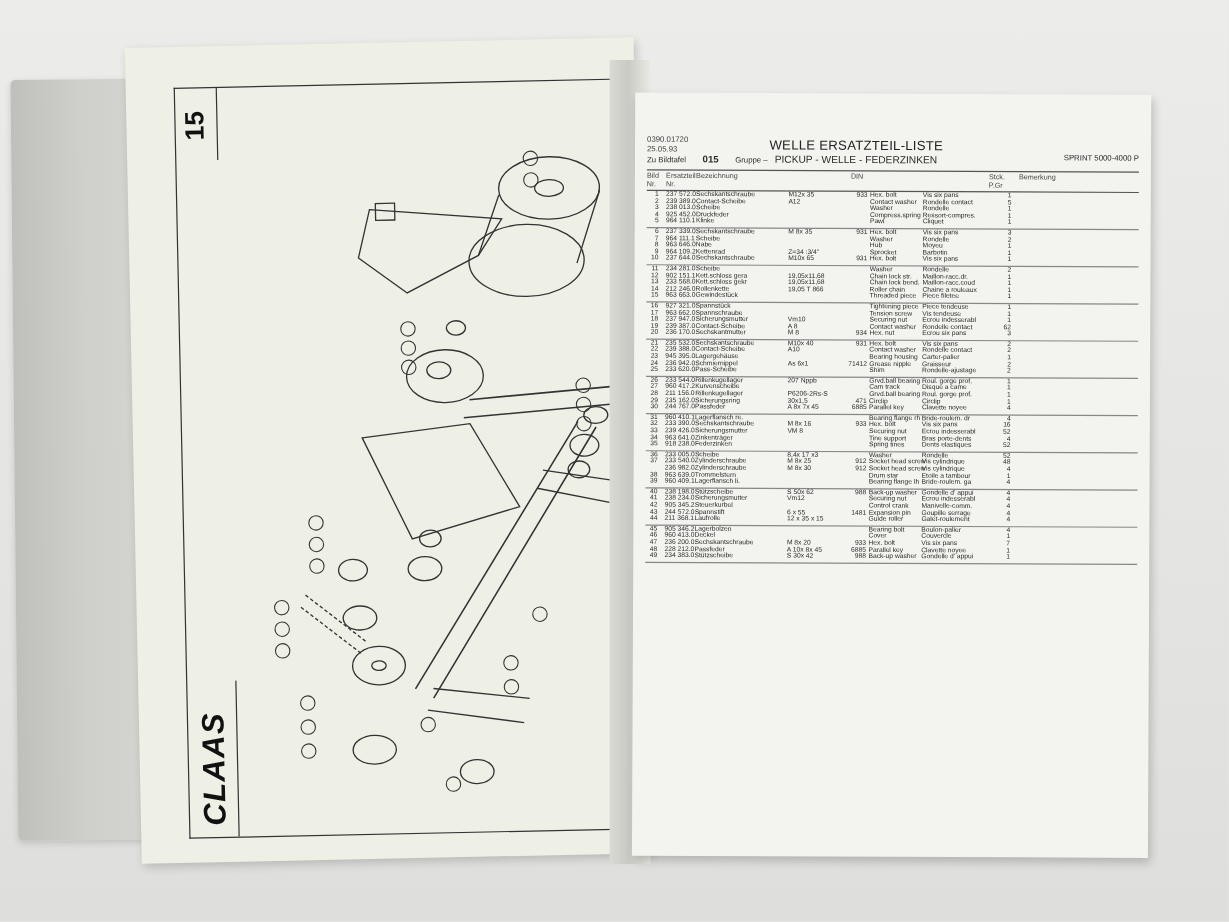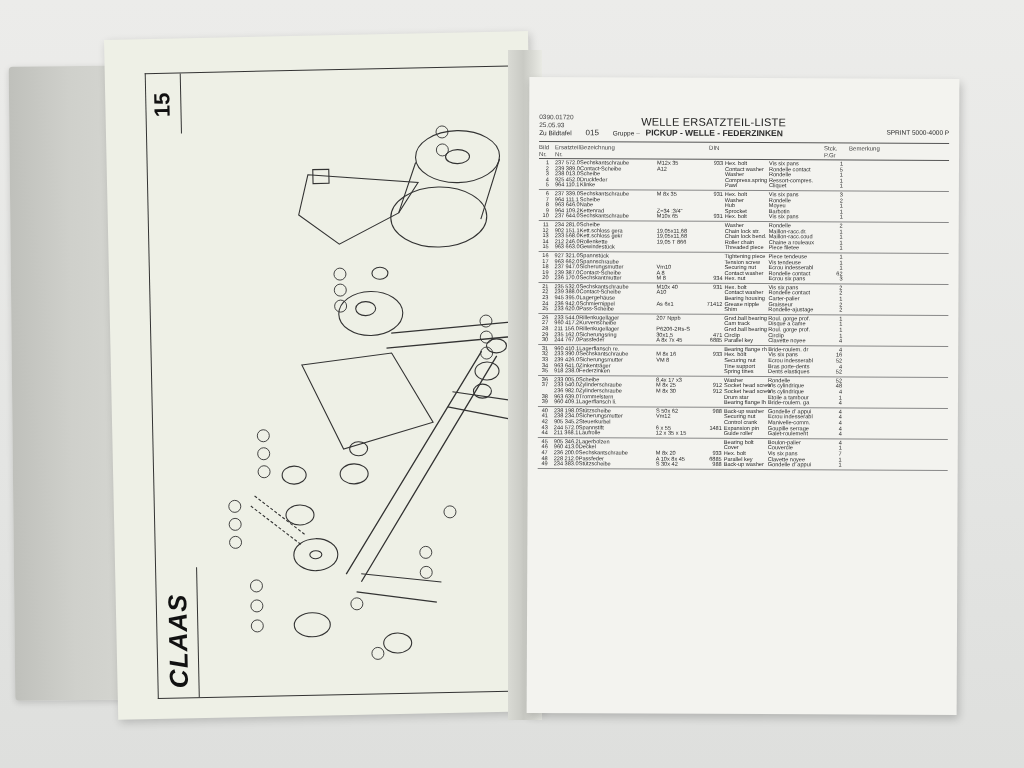--- a/index.html
+++ b/index.html
@@ -13,23 +13,23 @@
   .logo-box{position:absolute;left:0;bottom:0;width:40px;height:130px;border-right:1px solid #333;}
   .logo{position:absolute;left:-34px;top:50px;width:110px;font-weight:900;font-style:italic;font-size:26px;letter-spacing:1px;color:#111;transform:rotate(-90deg);}
   .arrow{position:absolute;right:6px;bottom:28px;width:16px;height:44px;}
   .drawing{position:absolute;left:40px;top:34px;width:360px;height:560px;}
   .gutter{position:absolute;left:508px;top:50px;width:34px;height:670px;background:linear-gradient(90deg,#d9dad4 0%,#c9cac4 45%,#e9eae4 100%);}
   .right-page{position:absolute;left:528px;top:78px;width:430px;height:636px;background:#f3f3ef;transform:rotate(0.25deg);box-shadow:2px 4px 8px rgba(0,0,0,0.2);color:#2a2a2a;}
   .hdr{position:absolute;left:10px;top:36px;right:10px;}
   .hdr .small{font-size:6.5px;line-height:7.5px;color:#444;}
   .hdr .title{position:absolute;left:102px;top:2px;font-size:11px;letter-spacing:0.2px;color:#222;}
   .hdr .row3{position:absolute;left:0;top:14px;width:100%;font-size:6.5px;}
-  .hdr .bild{font-weight:normal;font-size:8px;margin-left:12px;text-align:center;}
+  .hdr .bild{font-weight:bold;font-size:8px;margin-left:12px;text-align:center;}
   .hdr .gruppe{margin-left:12px;}
-  .hdr .group-name{font-weight:bold;font-size:8.5px;margin-left:4px;text-align:right;}
+  .hdr .group-name{font-weight:normal;font-size:8.5px;margin-left:4px;text-align:right;}
   .hdr .model{position:absolute;right:0;top:0;font-size:6.5px;}
   .col-hdr{position:absolute;left:10px;top:64px;right:10px;height:16px;border-top:1px solid #555;border-bottom:1px solid #555;font-size:6px;line-height:6.5px;color:#444;}
   .col-hdr span{position:absolute;top:2px;}
   .rows{position:absolute;left:10px;top:82px;right:10px;}
   .grp{border-bottom:1px solid #888;padding:1px 0 1px;}
   .row{position:relative;height:5.6px;font-size:5.6px;line-height:5.6px;white-space:nowrap;}
   .row span{position:absolute;top:0;}
   .c-no{left:0;width:10px;text-align:right;}
   .c-part{left:16px;}
   .c-de{left:41px;}

